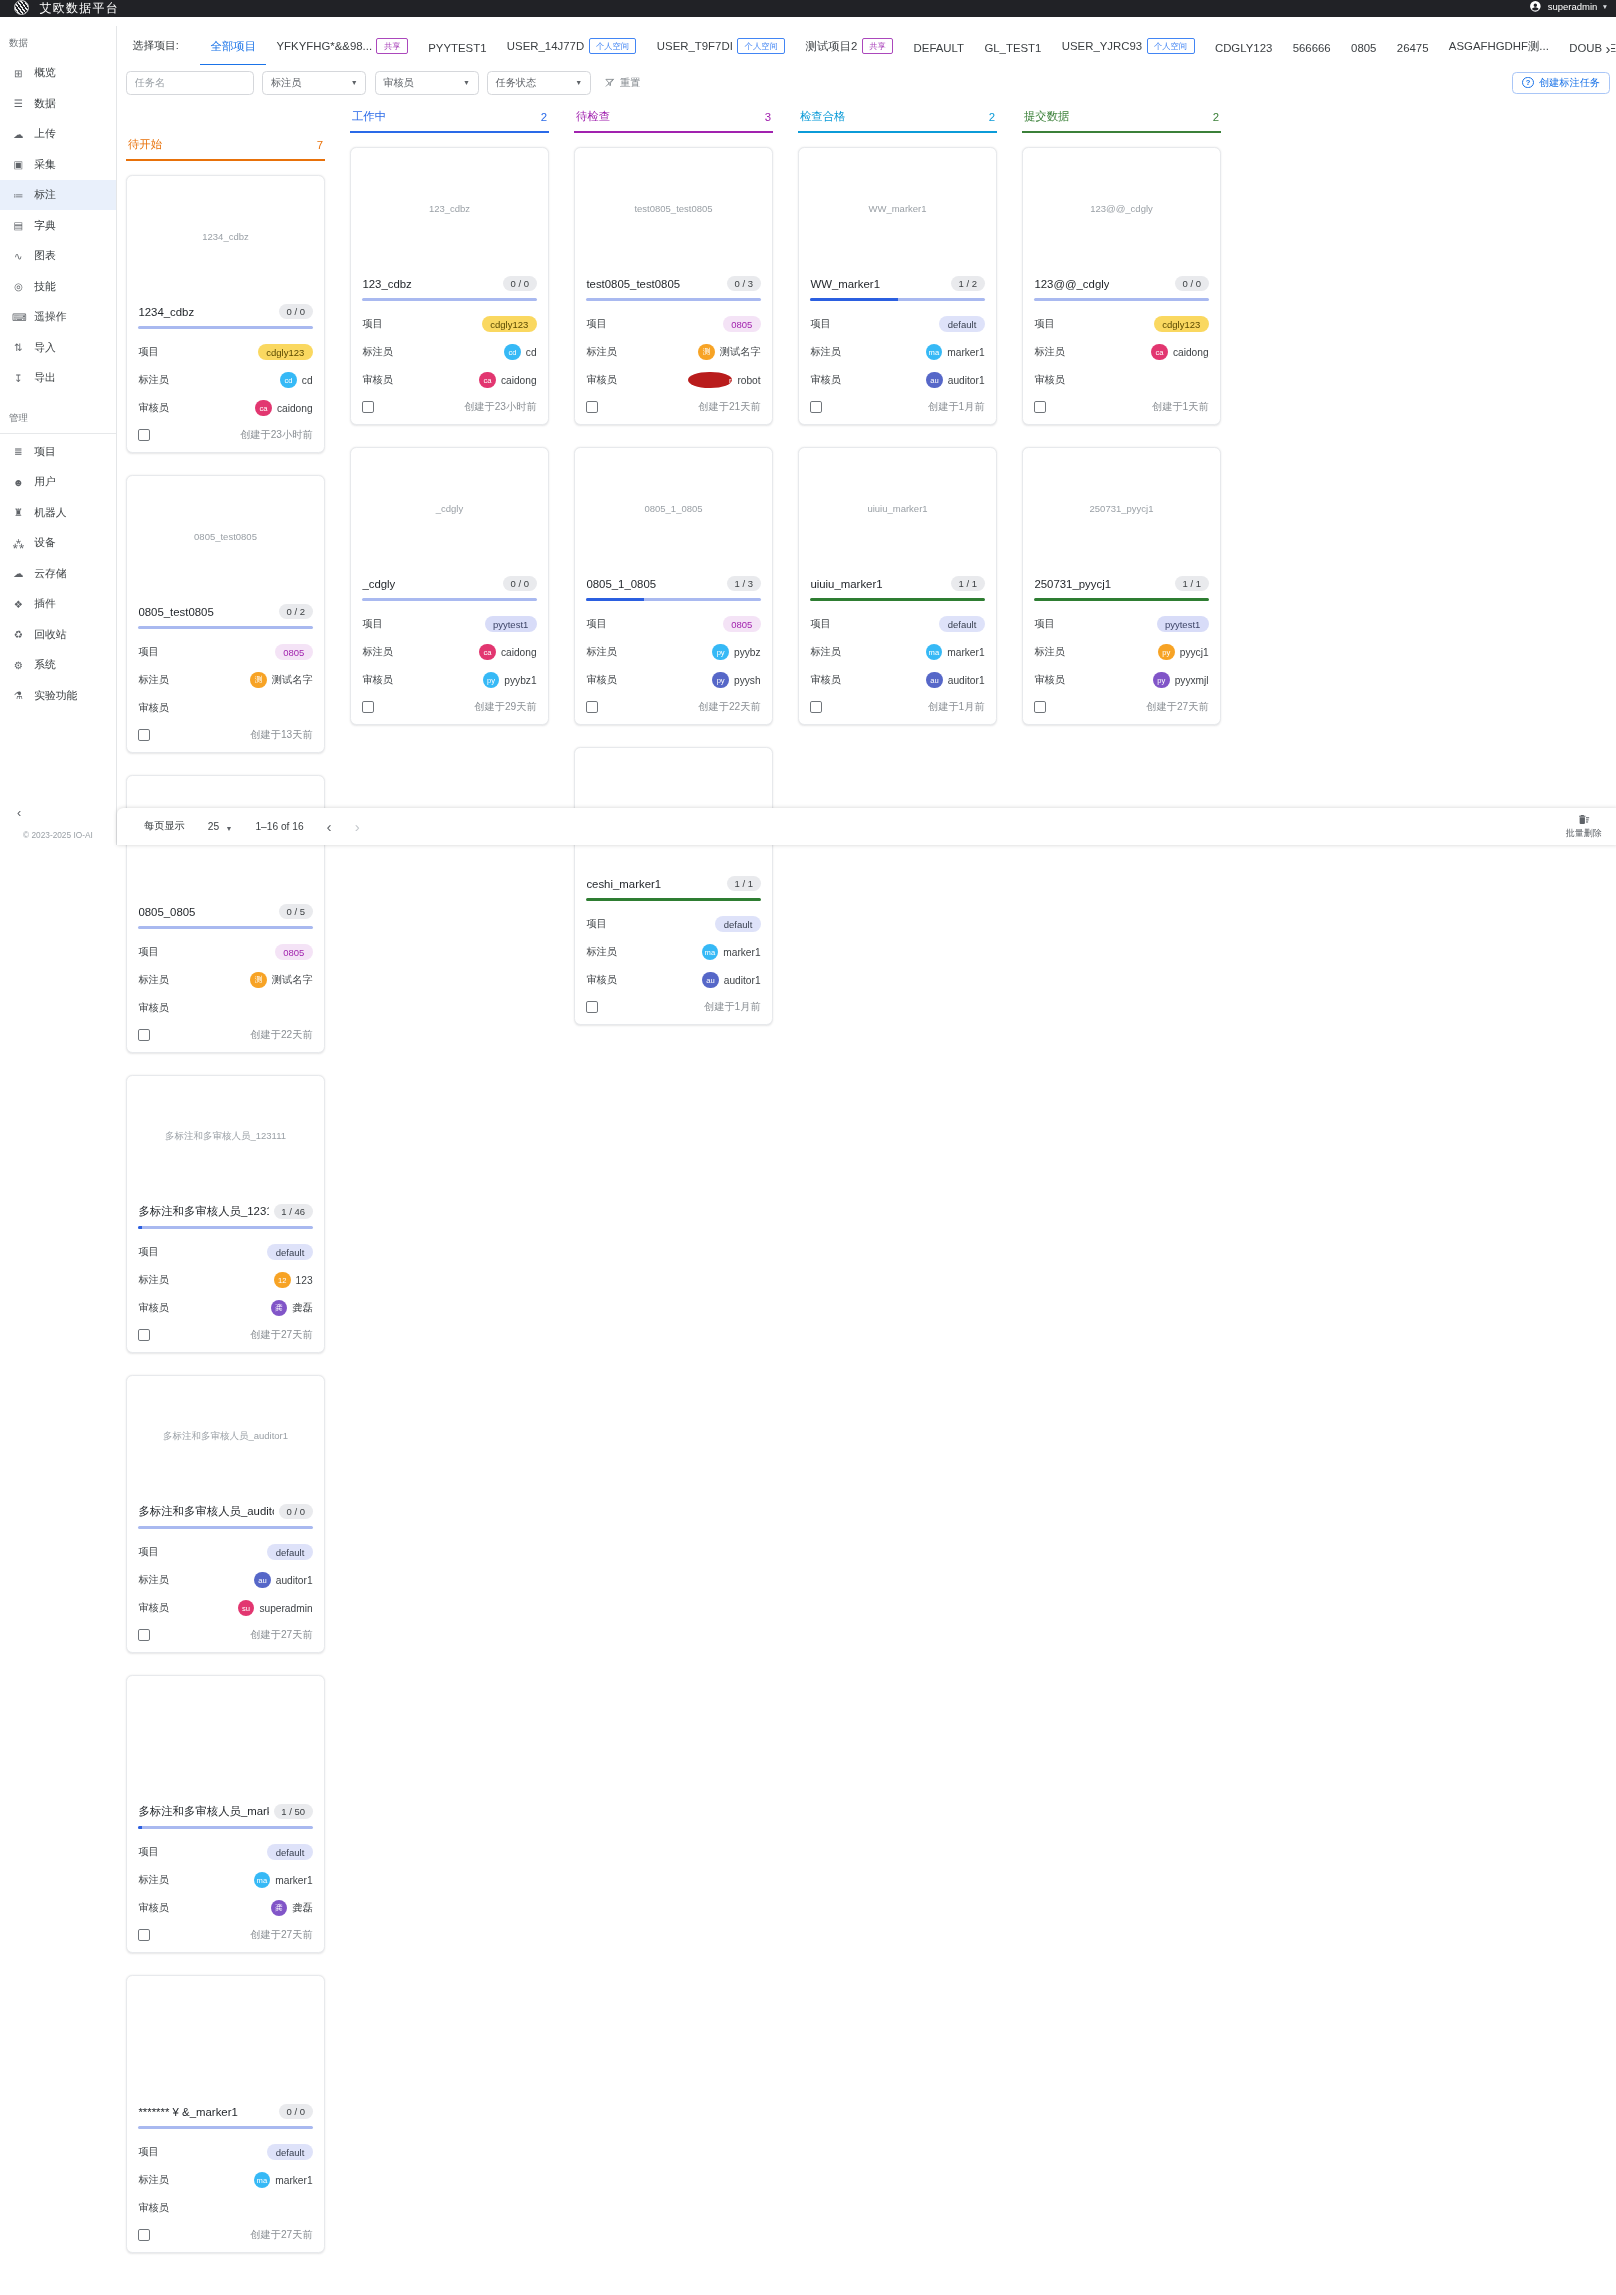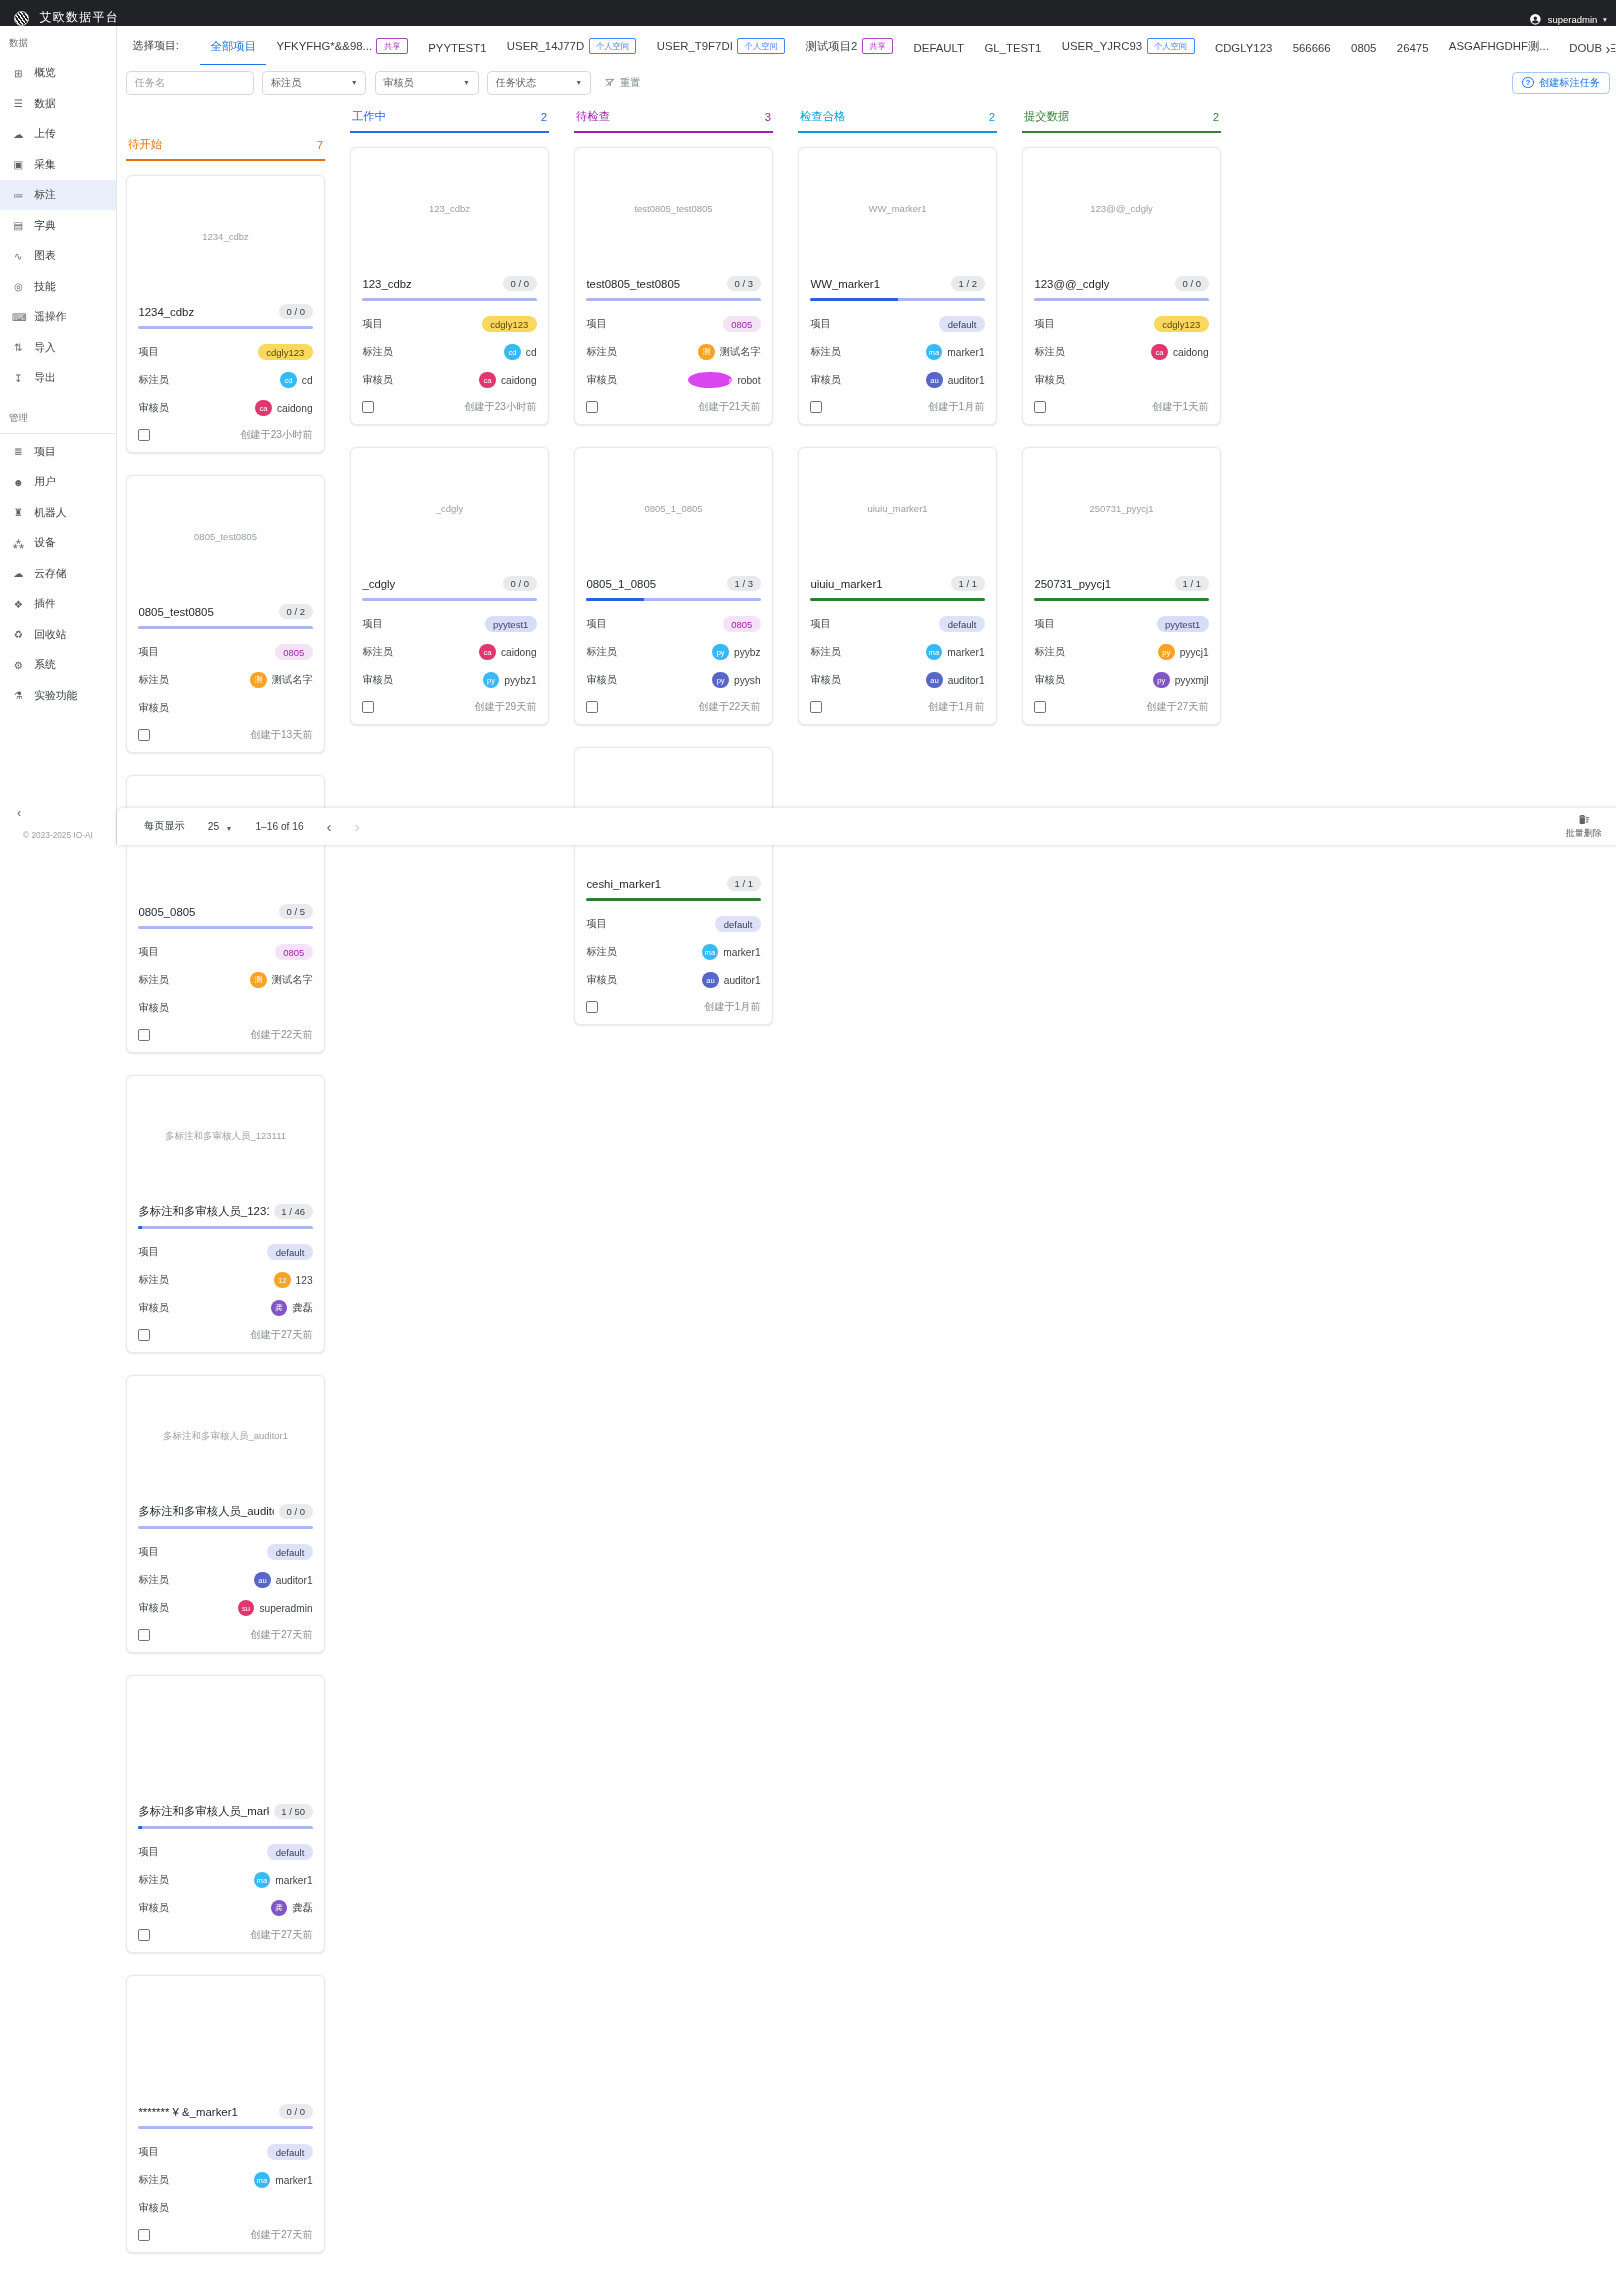--- a/index.html
+++ b/index.html
@@ -2,22 +2,22 @@
 <html style="font-size:10.2px"><head>
 <meta charset="utf-8">
 <style>
   * { box-sizing: border-box; }
   html,body { margin:0; padding:0; }
   body {
     width:1617px; height:2295px; position:relative; overflow:hidden;
     background:#fff; font-family:"Liberation Sans", sans-serif; color:#3C4043;
   }
   
-  .topbar { position:absolute; top:0; left:0; right:0; height:26px; background:#212226;
-    display:flex; align-items:flex-end; color:#fff; z-index:30; }
+  .topbar { position:absolute; top:0; left:0; right:0; height:17px; background:#212226;
+    display:flex; align-items:flex-start; color:#fff; z-index:30; }
   .logo { width:15.2px; height:15.2px; border-radius:50%; margin-left:14px; flex:0 0 auto;
     background:repeating-linear-gradient(55deg,#ececec 0 1.3px,#212226 1.3px 2.9px);
     border:0.6px solid #cfcfcf; }
   .topbar-title { margin-left:10.2px; font-size:12px; letter-spacing:1.3px; }
   .topbar-user { margin-left:auto; display:flex; align-items:center; gap:5.7px; margin-right:10.2px;
     font-size:9.5px; cursor:pointer; }
   .topbar-user .caret { font-size:7.6px; color:#dadce0; }
   
   .sidebar { position:absolute; top:26px; left:0; width:117px; height:819px;
     border-right:0.6px solid #E4E6E8; background:#fff; z-index:5; }
@@ -653,21 +653,21 @@
             <div class="frow">
               <span class="flabel">标注员</span>
               <span class="fval">
                 <span class="avatar" style="background: rgb(247, 163, 37);">测</span>
                 <span>测试名字</span>
               </span>
             </div>
             <div class="frow">
               <span class="flabel">审核员</span>
               <span class="fval">
-                <span class="avatar" style="background: #d946ef; padding-left: 44px;">ro</span>
+                <span class="avatar" style="background: #b91c1c; padding-left: 44px;">ro</span>
                 <span>robot</span>
               </span>
             </div>
           </div>
           <div class="card-footer">
             <span class="checkbox"></span>
             <span class="created">创建于21天前</span>
           </div>
         </div>
         <div class="card">

